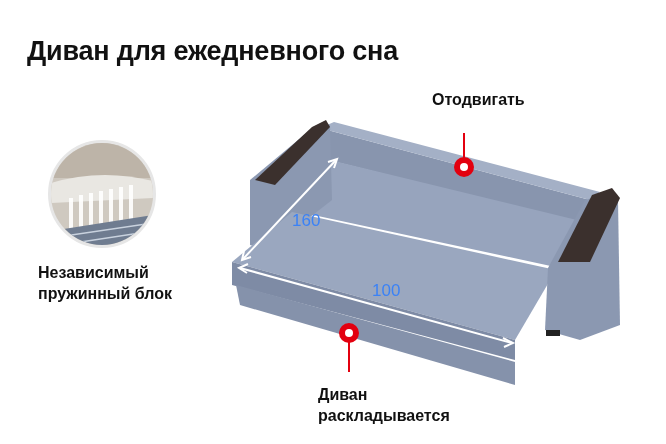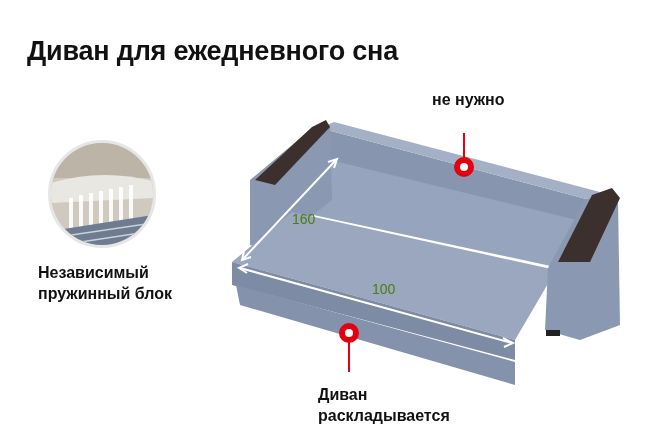--- a/index.html
+++ b/index.html
@@ -4,21 +4,21 @@
 <style>
   html, body { margin:0; padding:0; background:#ffffff; }
   body { width:666px; height:444px; position:relative; overflow:hidden; font-family:"Liberation Sans", sans-serif; }
   .title { position:absolute; left:27px; top:36px; font-size:27px; font-weight:700; color:#111; letter-spacing:-0.2px; }
   .label { position:absolute; font-size:16px; font-weight:700; color:#111; line-height:21px; }
   .lbl-top { left:432px; top:89px; }
   .lbl-left { left:38px; top:262px; width:150px; }
   .lbl-bottom { left:318px; top:384px; }
   .inset { position:absolute; left:48px; top:140px; width:108px; height:108px; border-radius:50%; border:3px solid #e6e6e6; overflow:hidden; background:#d9d6d0; box-sizing:border-box; }
   svg.sofa { position:absolute; left:0; top:0; }
-  .dim { position:absolute; font-size:14px; color:#4d7c0f; }
+  .dim { position:absolute; font-size:17px; color:#3b82f6; }
 </style>
 </head>
 <body>
 
 <div class="title">Диван для ежедневного сна</div>
 
 <div class="inset">
   <svg width="102" height="102" viewBox="0 0 102 102">
     <rect width="102" height="102" fill="#cfc9c0"></rect>
     <rect x="0" y="0" width="102" height="35" fill="#bdb4a8"></rect>
@@ -77,21 +77,21 @@
     <line x1="349" y1="338" x2="349" y2="372" stroke="#e3000f" stroke-width="2"></line>
     <circle cx="349" cy="333" r="10" fill="#e3000f"></circle>
       <circle cx="349" cy="333" r="4" fill="#ffffff"></circle>
   </g>
 </svg>
 
 <div class="dim" style="left:292px;top:211px;">160</div>
 <div class="dim" style="left:372px;top:281px;">100</div>
 
 <div class="label lbl-top">
-  <div>не нужно</div>
+  <div>Отодвигать</div>
 </div>
 <div class="label lbl-left">
   <div>Независимый</div>
   <div>пружинный блок</div>
 </div>
 <div class="label lbl-bottom">
   <div>Диван</div>
   <div>раскладывается</div>
 </div>
 

